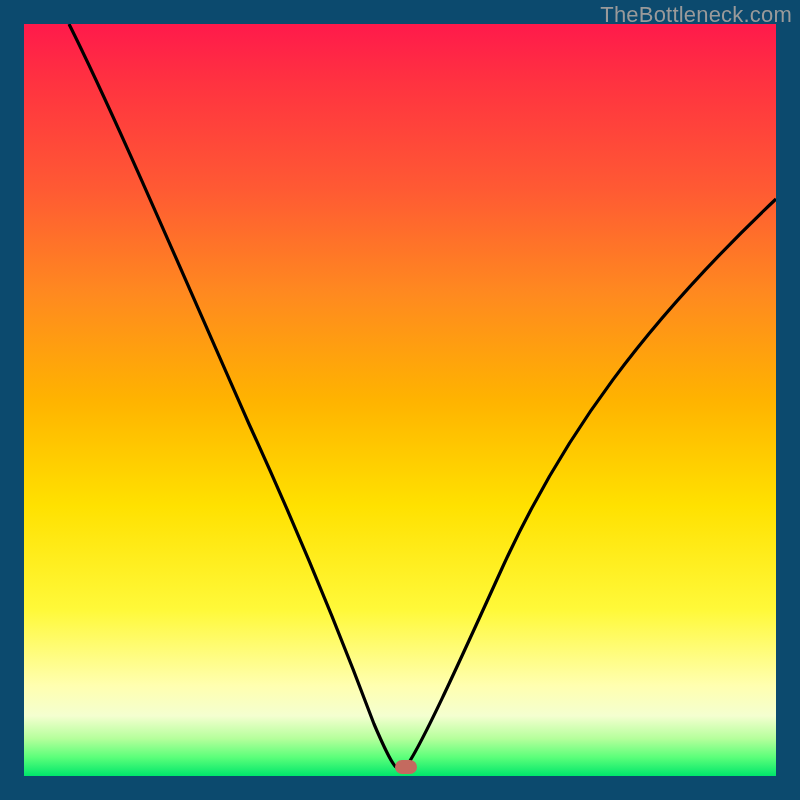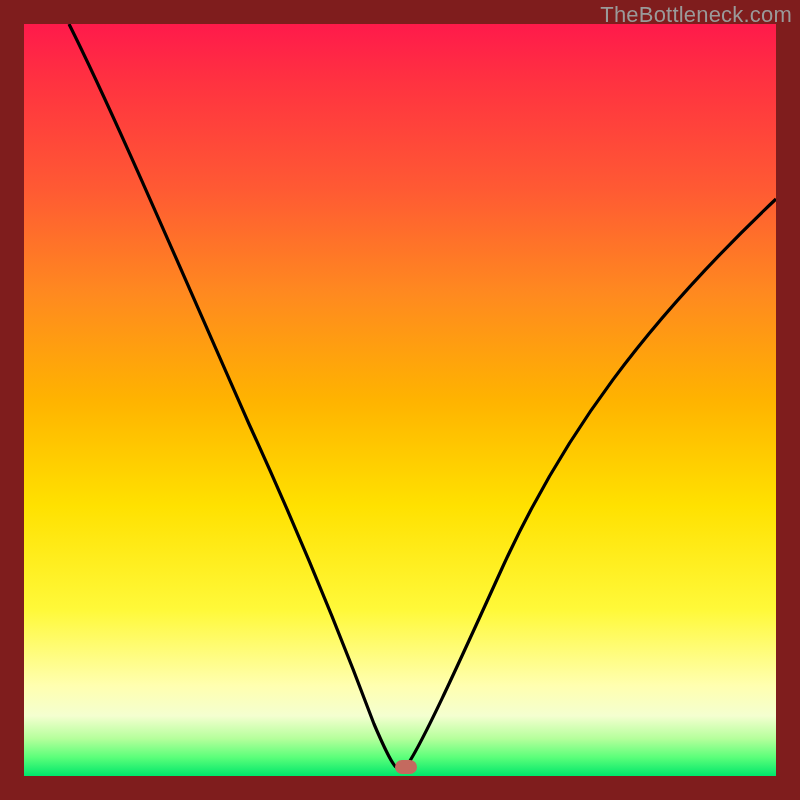--- a/index.html
+++ b/index.html
@@ -7,21 +7,21 @@
     padding: 0;
     background: #000;
     width: 800px;
     height: 800px;
     overflow: hidden;
     font-family: Arial, Helvetica, sans-serif;
   }
   .outer {
     width: 800px;
     height: 800px;
-    background: #7f1d1d;
+    background: #0c4a6e;
     position: relative;
   }
   .plot {
     position: absolute;
     left: 24px;
     top: 24px;
     width: 752px;
     height: 752px;
     overflow: hidden;
   }

